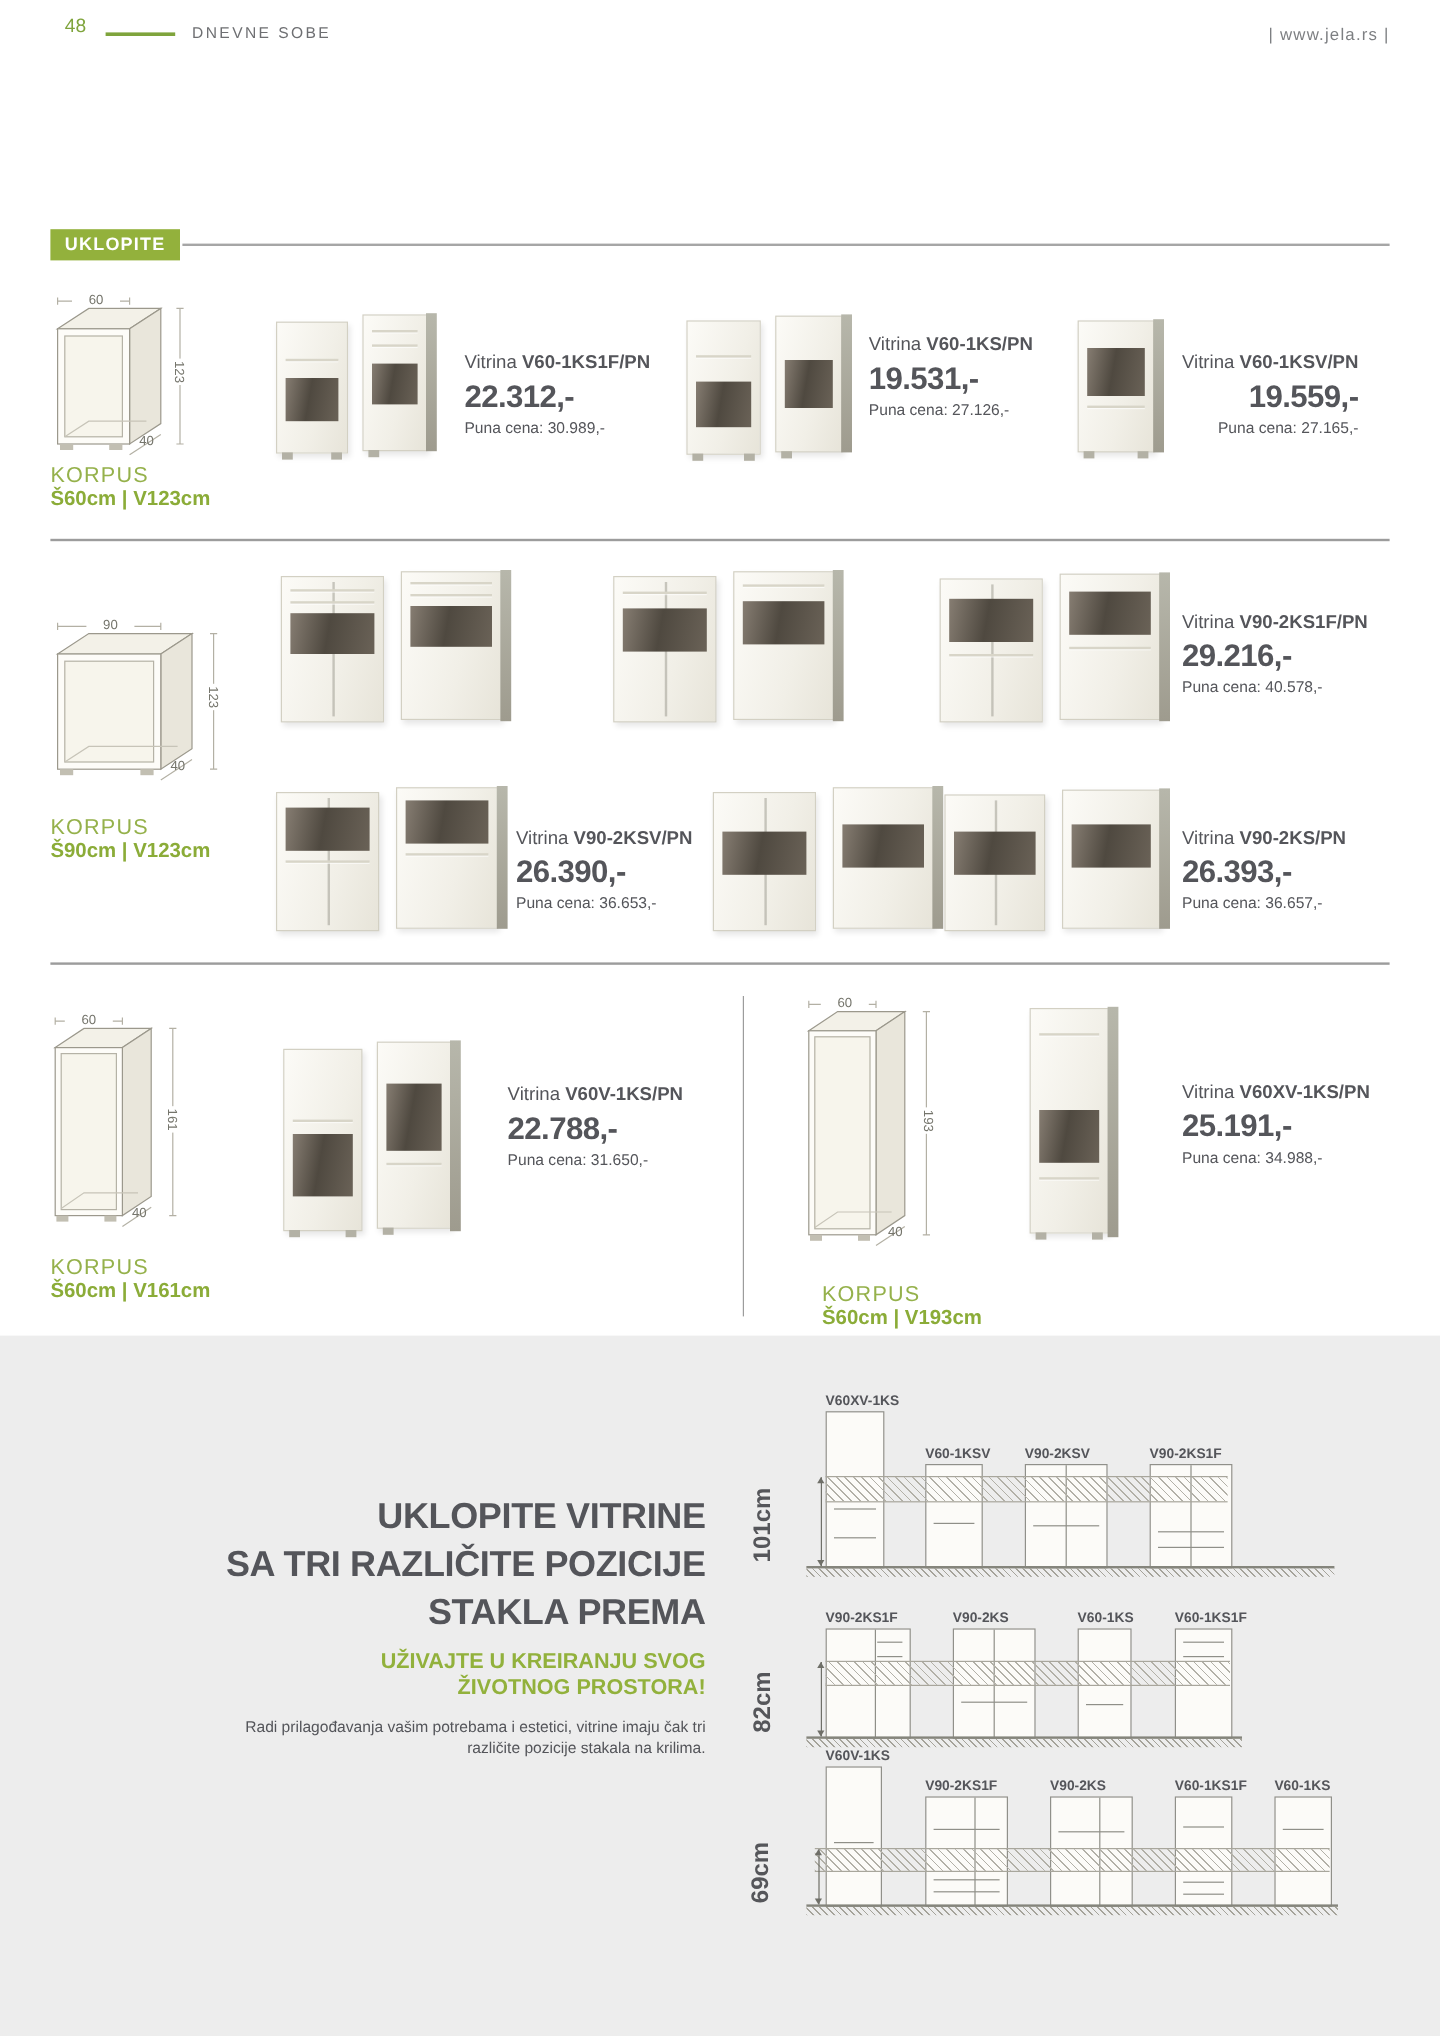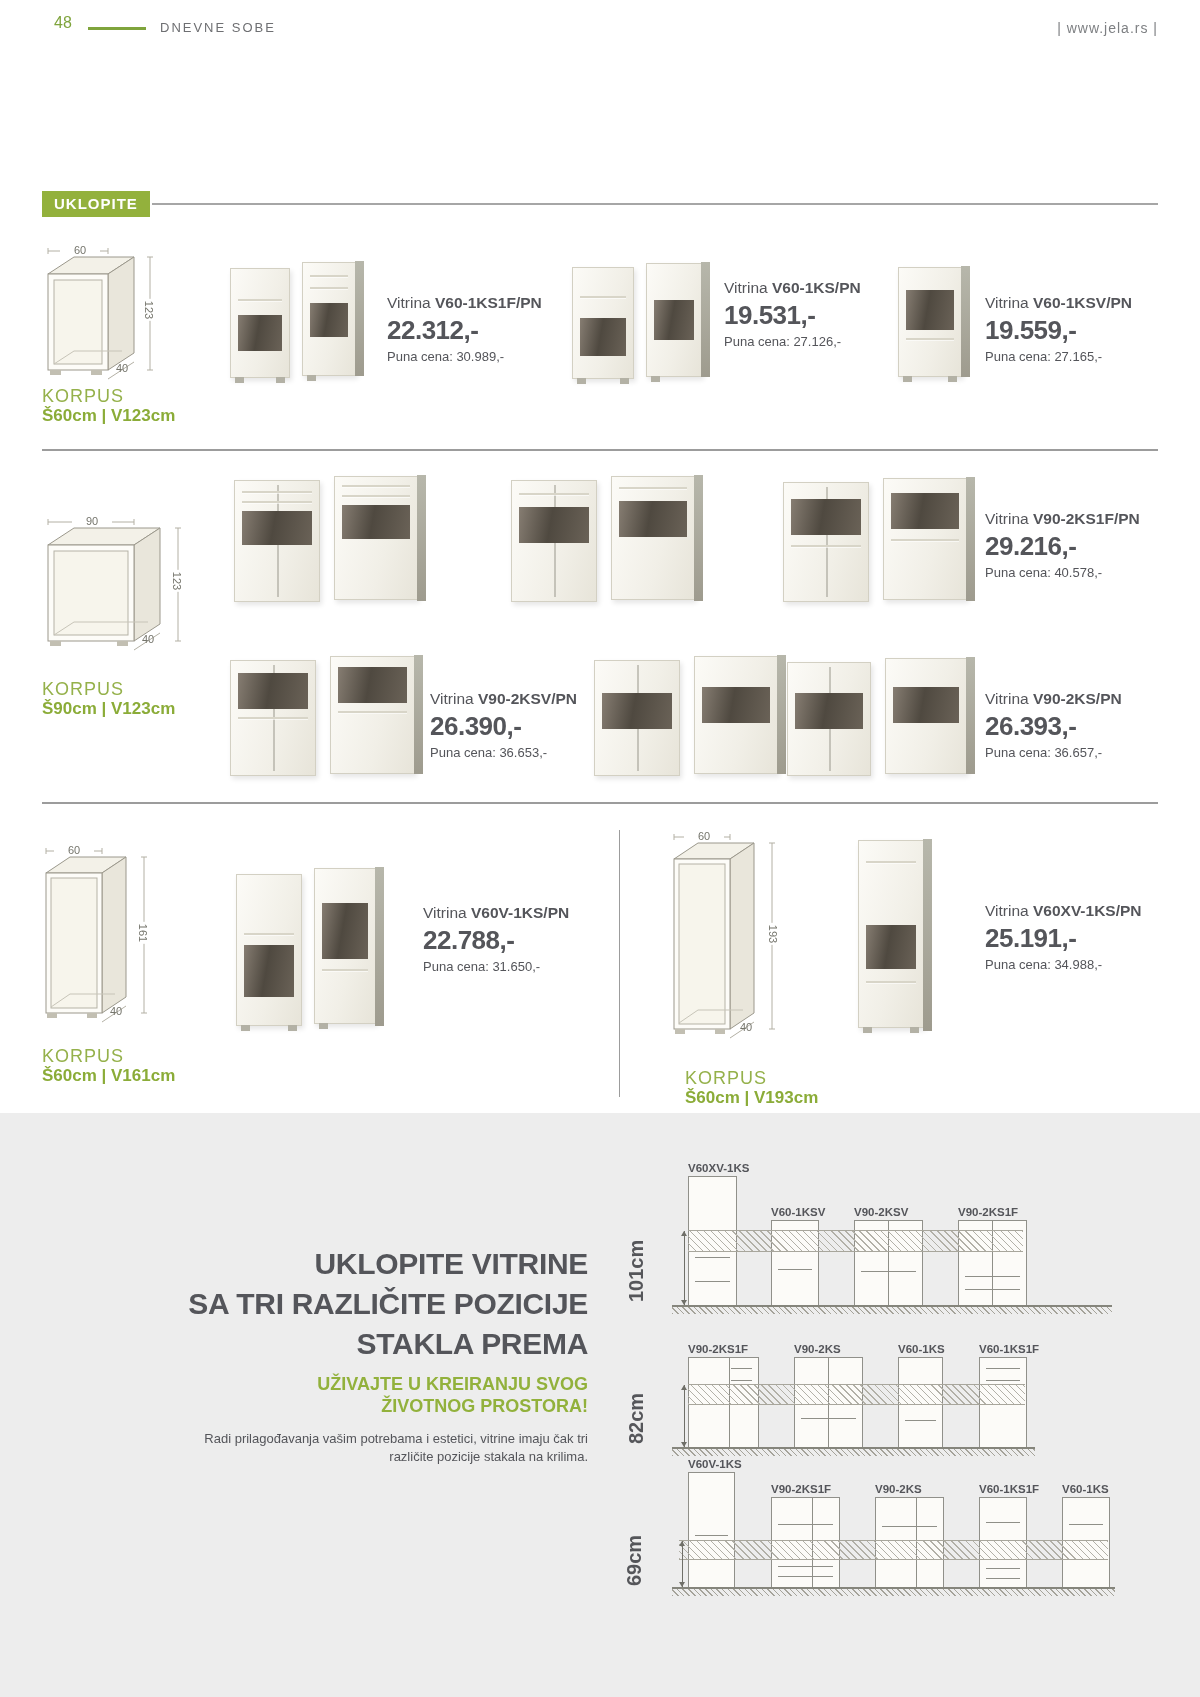--- a/index.html
+++ b/index.html
@@ -132,21 +132,21 @@
 
   <div class="ph" style="left:898px;top:267px;width:72px;height:110px;">
     <div class="cabP" style="left:0;top:0;width:62px;height:108px;">
       <div class="glassP" style="top:22px;height:40px;"></div>
       <div class="lineP" style="top:70px;"></div>
       <div class="sideP"></div>
       <div class="footP" style="left:4px;"></div>
       <div class="footP" style="right:4px;"></div>
     </div>
   </div>
-  <div class="ptxt" style="left:985px;top:294px;">
+  <div class="ptxt" style="left:985px;top:294px;text-align:right;">
     <div class="pcode"><span>Vitrina</span> <b>V60-1KSV/PN</b></div>
     <div class="pprice">19.559,-</div>
     <div class="pfull">Puna cena: 27.165,-</div>
   </div>
 
   <div class="a sep" style="top:449px;"></div>
 
   <div class="a" style="left:42px;top:517px;width:190px;height:205px;">
     <svg width="140" height="138" viewBox="0 0 140 138" style="position:absolute;left:2px;top:0;">
       <path d="M4 28 L30 11 L116 11 L90 28 Z" fill="#f3f1e8" stroke="#9b988c"></path>

